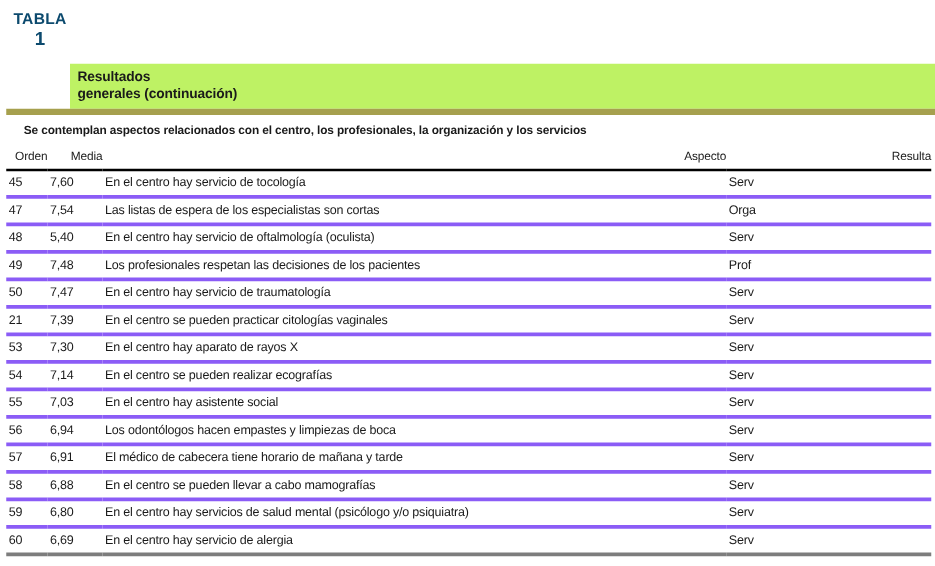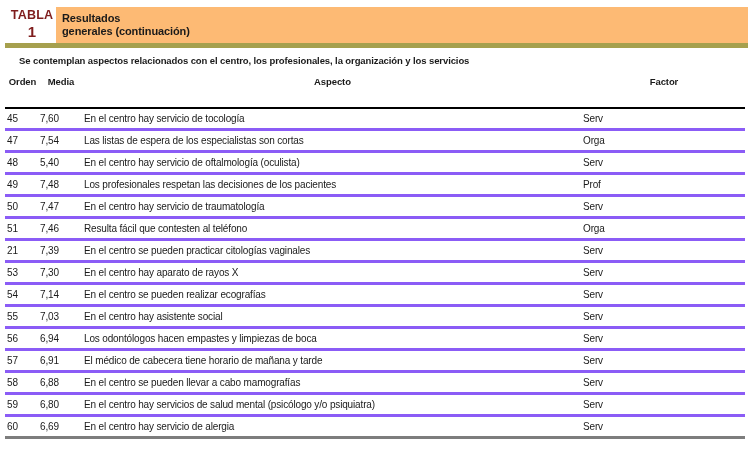--- a/index.html
+++ b/index.html
@@ -36,64 +36,64 @@
   
   table.results {
     margin: 5px 0 0 5px; width: 740px;
     border-collapse: collapse; table-layout: fixed;
   }
   col.c-orden  { width: 33px; }
   col.c-media  { width: 44px; }
   col.c-aspecto{ width: 499px; }
   col.c-factor { width: 164px; }
   thead th {
-    text-align: center; font-size: 9.5px; font-weight: bold;
-    padding: 5px 0 20px 2px; letter-spacing: -0.1px;
+    text-align: right; font-size: 9.5px; font-weight: normal;
+    padding: 5px 0 4px 2px; letter-spacing: -0.1px;
     border-bottom: 2px solid #000000;
   }
   tbody td {
     font-size: 10px; line-height: 14px; letter-spacing: -0.15px;
     padding: 3px 0 2px 2px; vertical-align: top;
   }
   tbody tr { border-bottom: 3px solid #8b5cf6; }
   tbody tr:last-child { border-bottom: 3px solid #7d7d7d; }
   td.factor-cell { vertical-align: bottom; margin-left: 32px; }
 </style>
 </head>
 <body>
 
 <div class="page">
 
   <div class="header-row">
-    <div class="badge" style="color: #7f1d1d;">
+    <div class="badge" style="color: #0c4a6e;">
       <div class="badge-top">TABLA</div>
       <div class="badge-num">1</div>
     </div>
-    <div class="title-band" style="background: #fdba74;">
+    <div class="title-band" style="background: #bef264; margin-top: 44px;">
       <div class="title-line">Resultados</div>
       <div class="title-line">generales (continuación)</div>
     </div>
     <div class="gold-rule" style="background: rgb(166, 160, 78);"></div>
   </div>
 
   <div class="subtitle">Se contemplan aspectos relacionados con el centro, los profesionales, la organización y los servicios</div>
 
   <table class="results">
     <colgroup>
       <col class="c-orden">
         <col class="c-media">
         <col class="c-aspecto">
         <col class="c-factor">
     </colgroup>
     <thead>
       <tr>
         <th>Orden</th>
         <th>Media</th>
         <th>Aspecto</th>
-        <th>Factor</th>
+        <th>Resulta</th>
       </tr>
     </thead>
     <tbody>
         <tr>
           <td>45</td>
           <td>7,60</td>
           <td>
             <div>En el centro hay servicio de tocología</div>
           </td>
           <td class="factor-cell">Serv</td>
@@ -124,28 +124,20 @@
         </tr>
         <tr>
           <td>50</td>
           <td>7,47</td>
           <td>
             <div>En el centro hay servicio de traumatología</div>
           </td>
           <td class="factor-cell">Serv</td>
         </tr>
         <tr>
-          <td>51</td>
-          <td>7,46</td>
-          <td>
-            <div>Resulta fácil que contesten al teléfono</div>
-          </td>
-          <td class="factor-cell">Orga</td>
-        </tr>
-        <tr>
           <td>21</td>
           <td>7,39</td>
           <td>
             <div>En el centro se pueden practicar citologías vaginales</div>
           </td>
           <td class="factor-cell">Serv</td>
         </tr>
         <tr>
           <td>53</td>
           <td>7,30</td>

